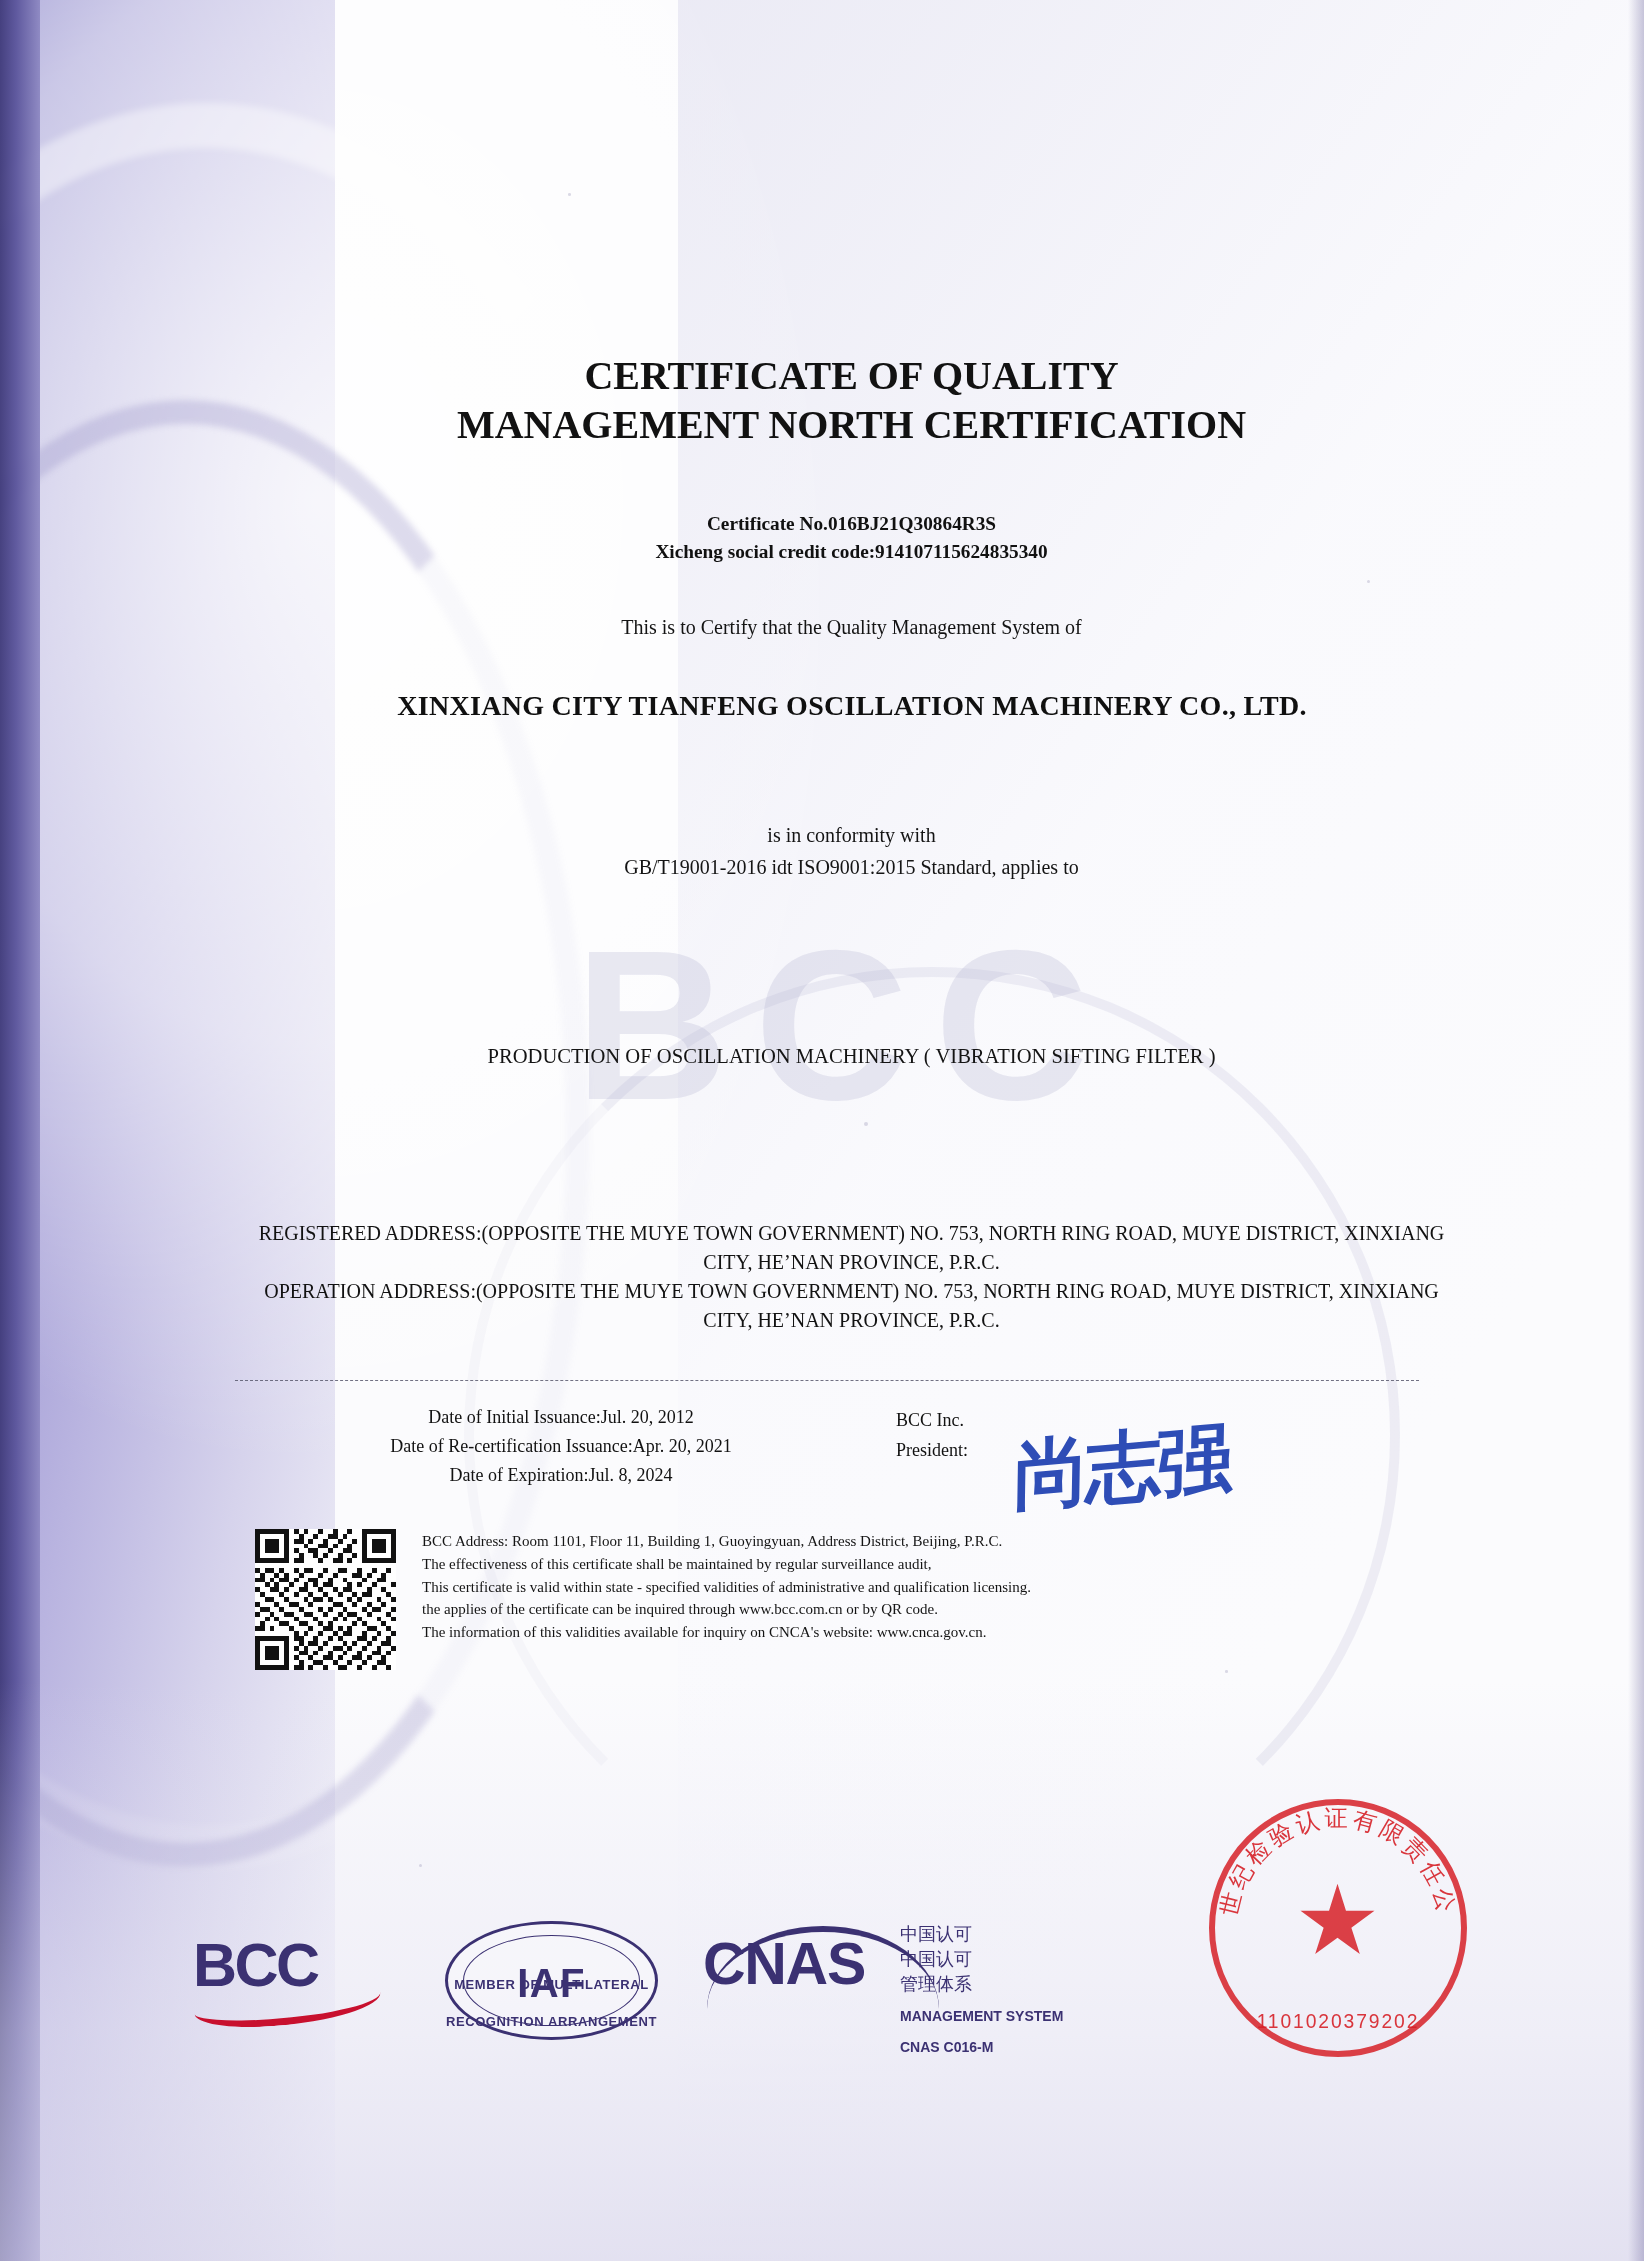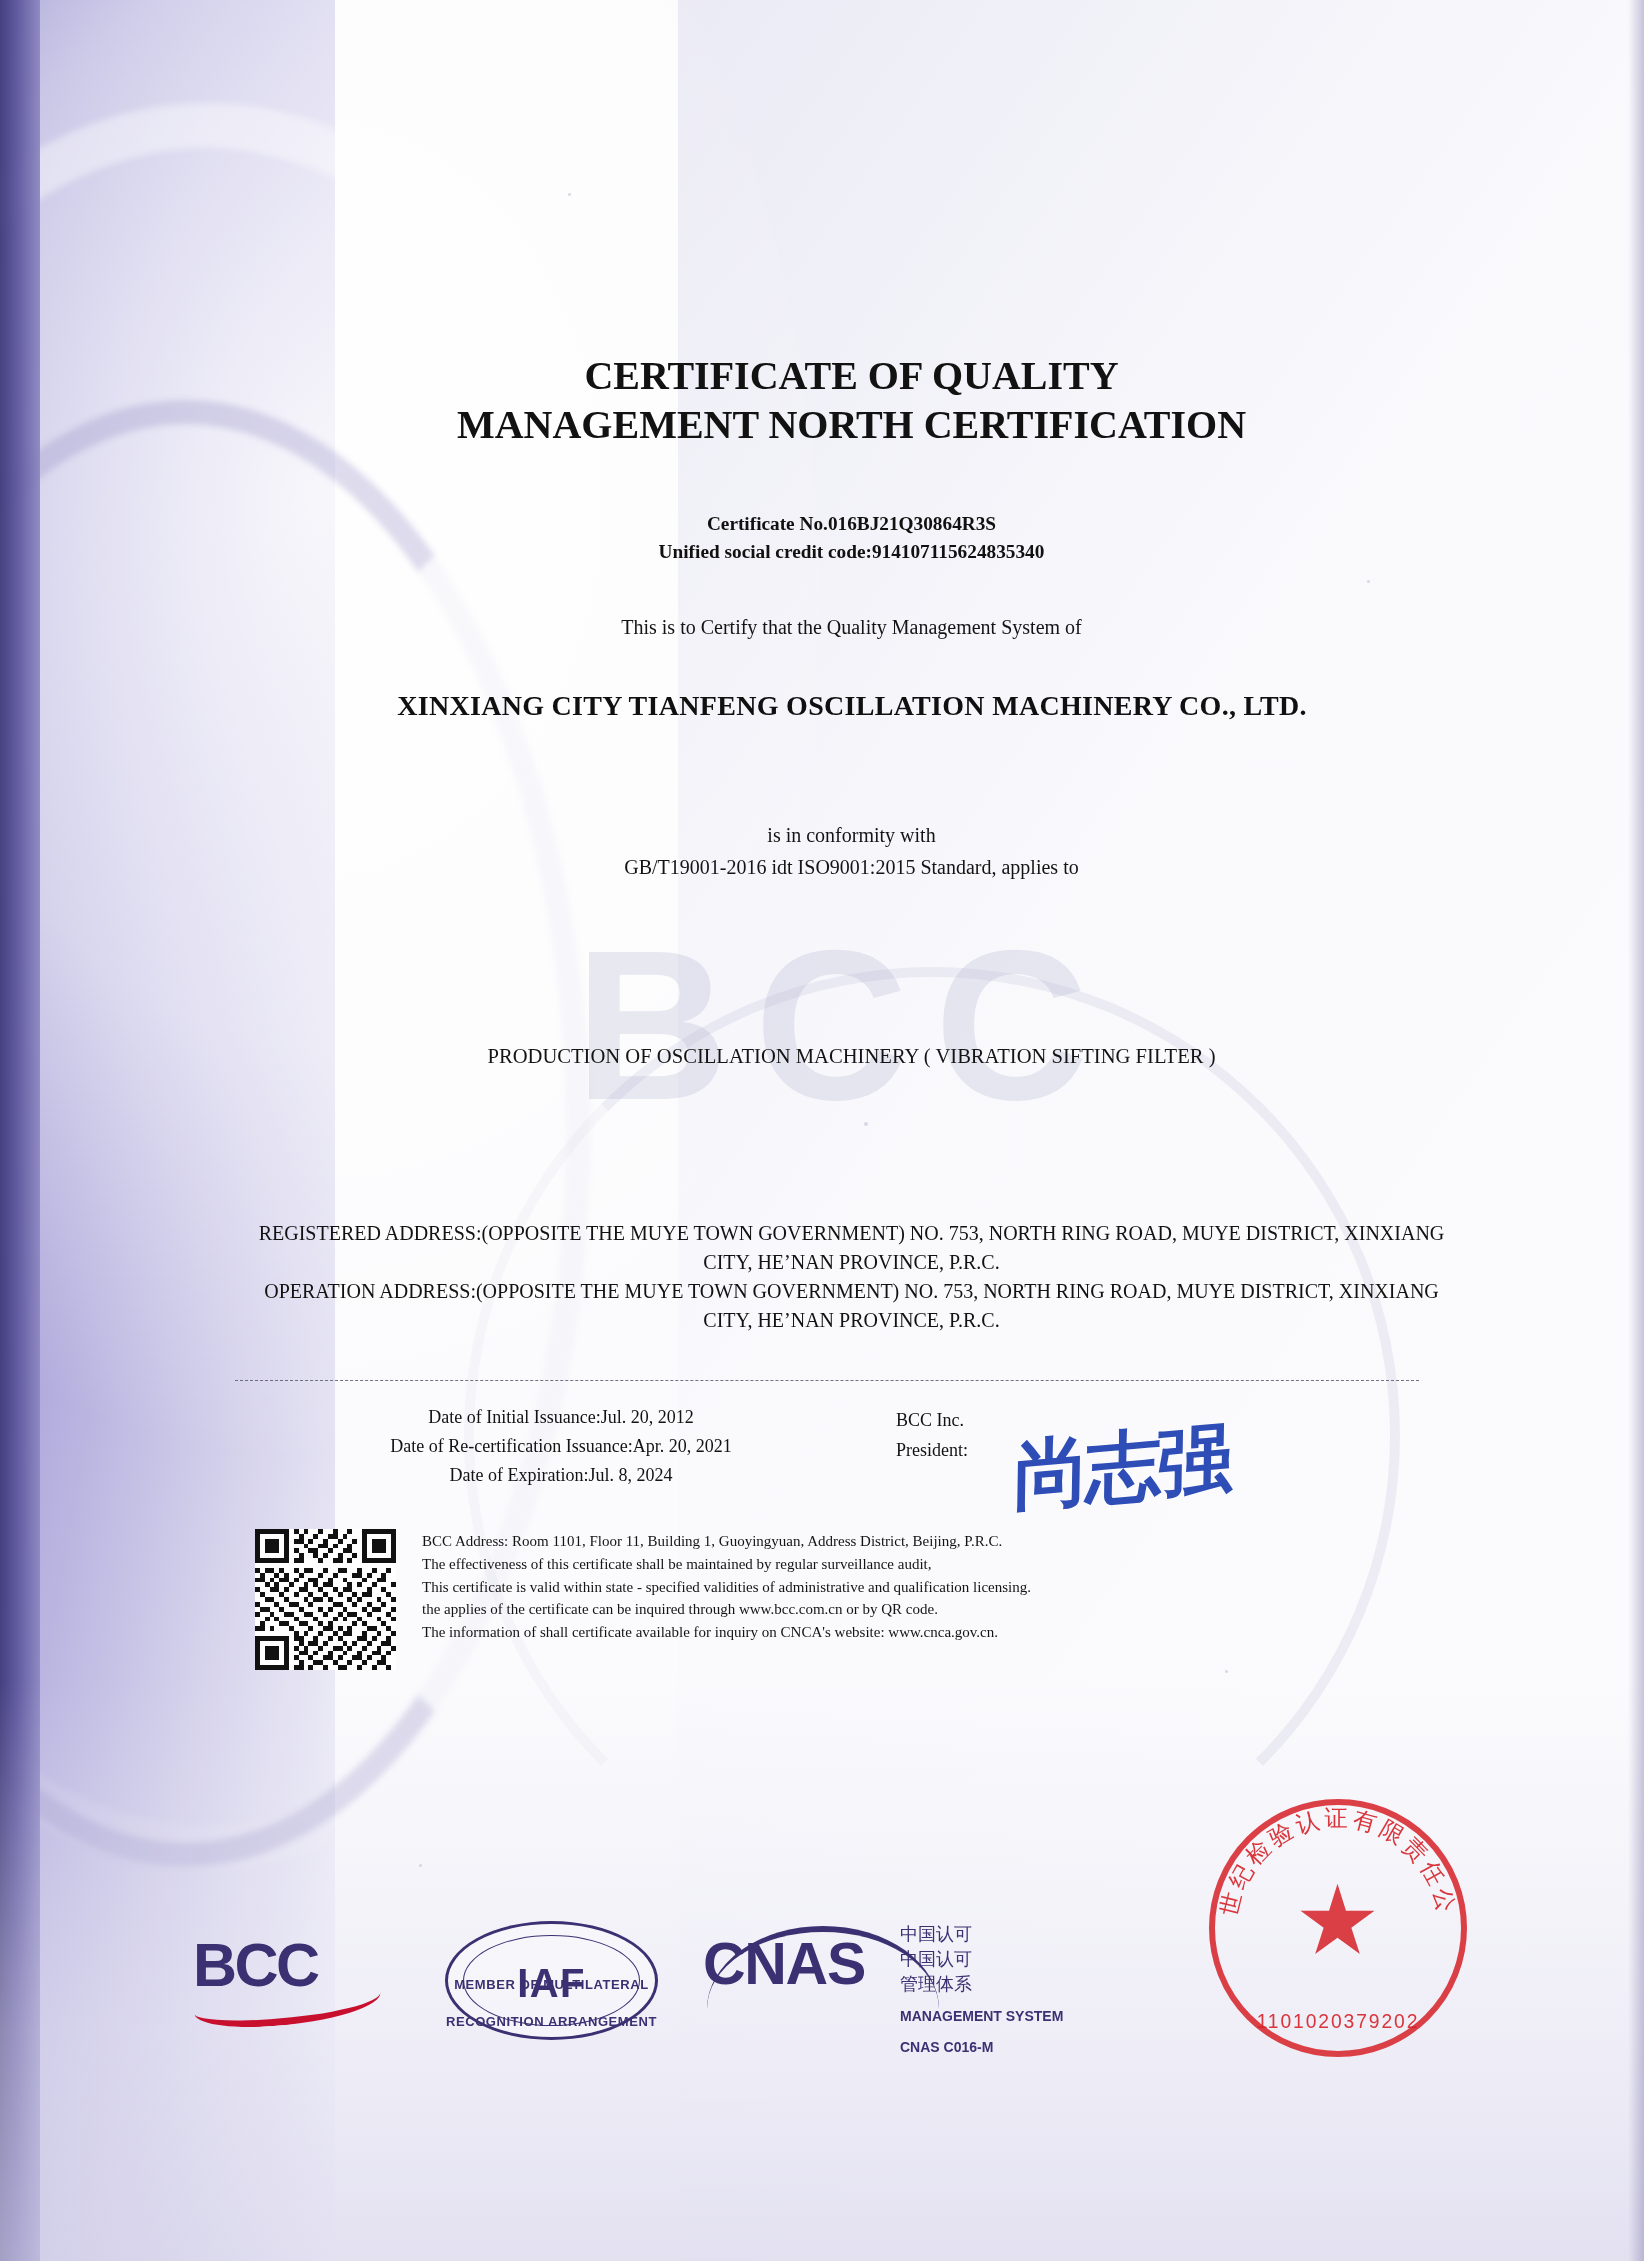--- a/index.html
+++ b/index.html
@@ -378,21 +378,21 @@
 
   <div class="content">
 
     <div class="title">
       <div>CERTIFICATE OF QUALITY</div>
       <div>MANAGEMENT NORTH CERTIFICATION</div>
     </div>
 
     <div class="cert-nos">
       <div>Certificate No.016BJ21Q30864R3S</div>
-      <div>Unified social credit code:914107115624835340</div>
+      <div>Xicheng social credit code:914107115624835340</div>
     </div>
 
     <div class="certify-line">This is to Certify that the Quality Management System of</div>
 
     <div class="company">XINXIANG CITY TIANFENG OSCILLATION MACHINERY CO., LTD.</div>
 
     <div class="conformity">
       <div>is in conformity with</div>
       <div>GB/T19001-2016 idt ISO9001:2015 Standard, applies to</div>
     </div>
@@ -644,21 +644,21 @@
             <rect x="27" y="28" width="1" height="1"></rect>
         </g>
       </svg>
     </div>
 
     <div class="bcc-note">
       <div>BCC Address: Room 1101, Floor 11, Building 1, Guoyingyuan, Address District, Beijing, P.R.C.</div>
       <div>The effectiveness of this certificate shall be maintained by regular surveillance audit,</div>
       <div>This certificate is valid within state - specified validities of administrative and qualification licensing.</div>
       <div>the applies of the certificate can be inquired through www.bcc.com.cn or by QR code.</div>
-      <div>The information of shall certificate available for inquiry on CNCA's website: www.cnca.gov.cn.</div>
+      <div>The information of this validities available for inquiry on CNCA's website: www.cnca.gov.cn.</div>
     </div>
 
     <div class="logos">
 
       <div class="bcc-logo">
         <div class="txt">BCC</div>
         <div class="bcc-swoosh"></div>
       </div>
 
       <div class="iaf-logo">

